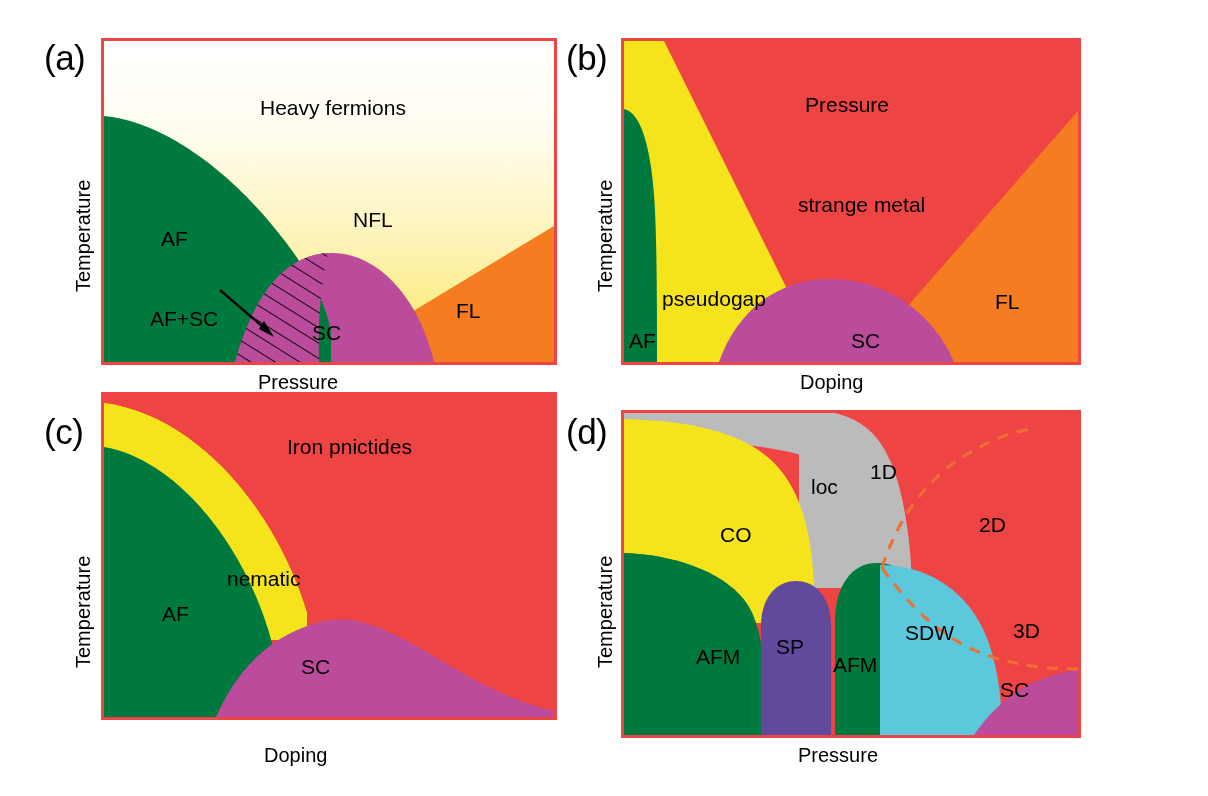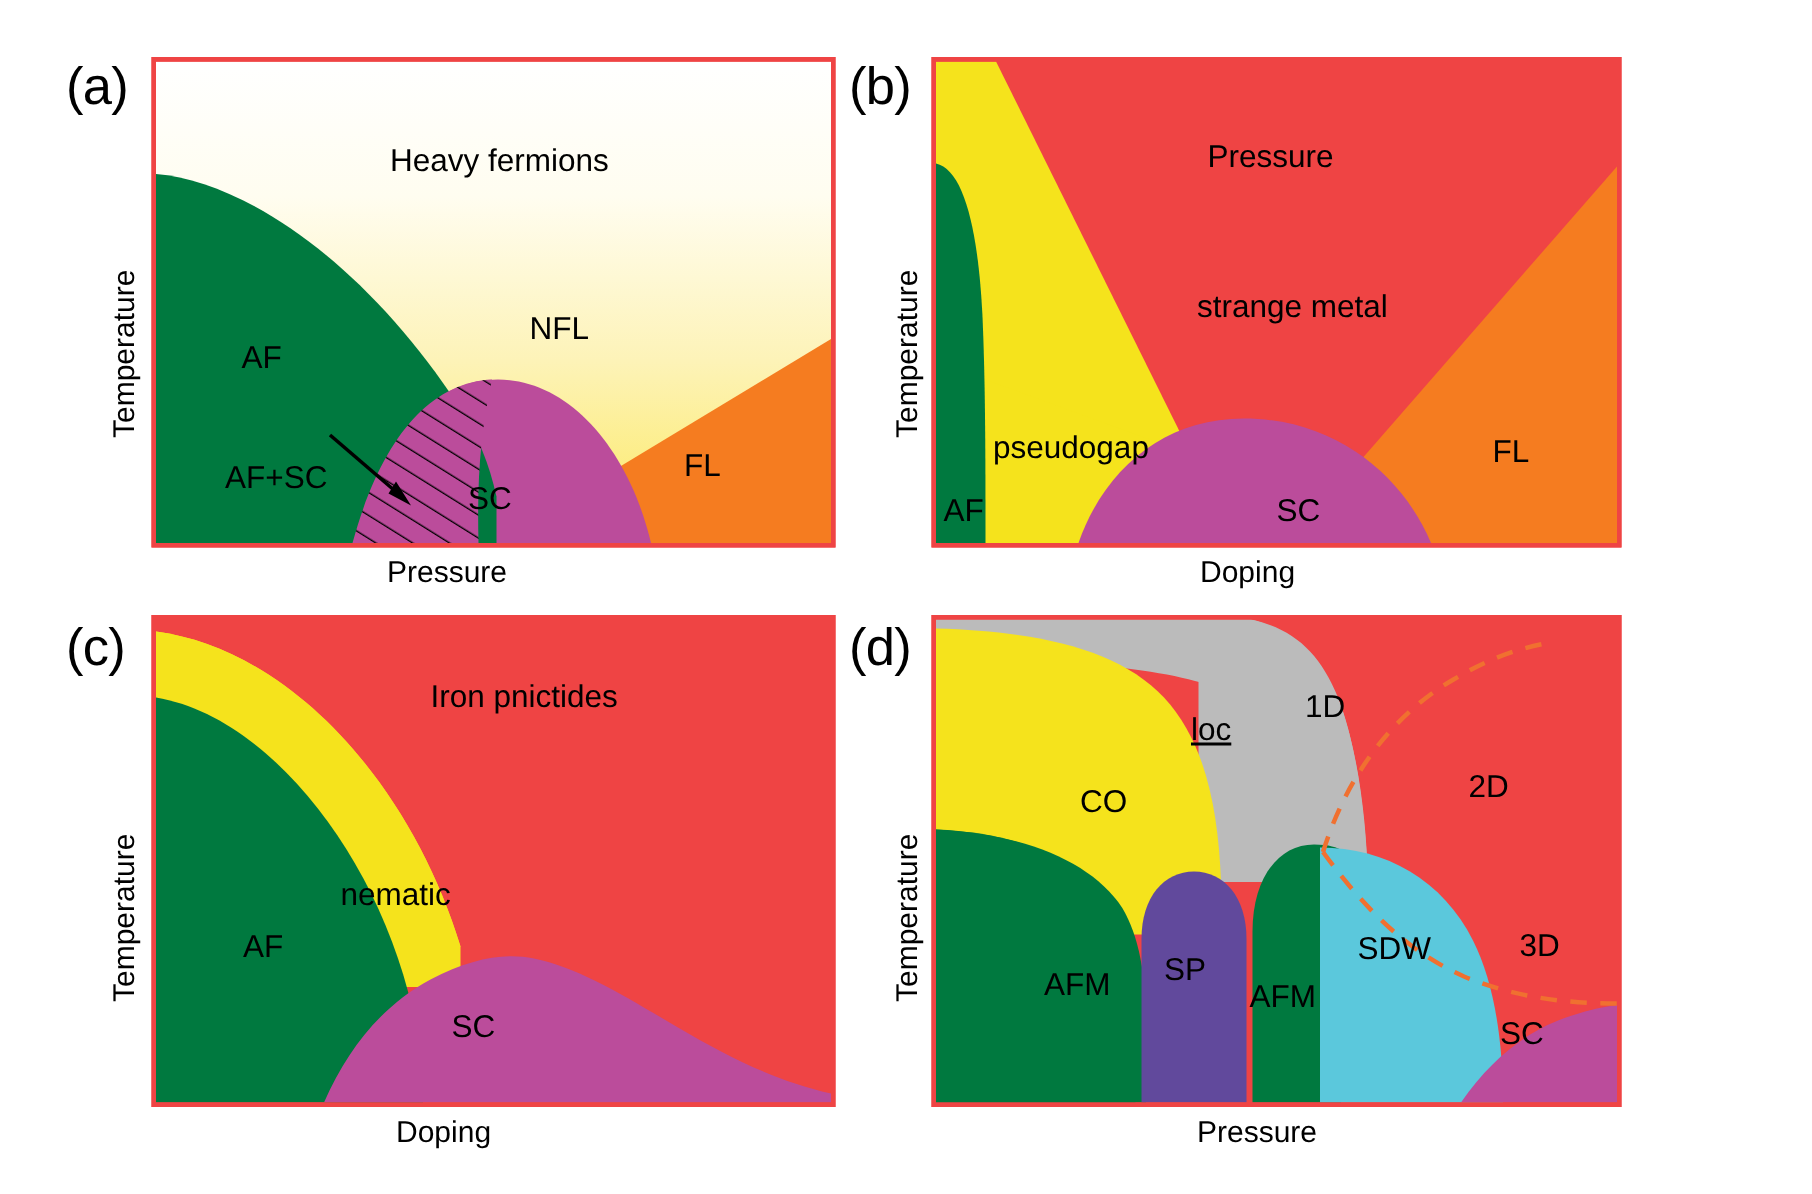--- a/index.html
+++ b/index.html
@@ -88,21 +88,21 @@
       <div class="region-label" style="left:227px;top:288px;">SC</div>
       <div class="region-label" style="left:371px;top:249px;">FL</div>
     </div>
   </div>
 
   <div class="panel">
     <div class="panel-letter" style="left:44px;top:414px;">(c)</div>
     <div class="axis-label axis-y" style="left:72px;top:668px;">Temperature</div>
     <div class="axis-label" style="left:264px;top:744px;">Doping</div>
 
-    <div class="plotbox" style="left:101px;top:410px;width:456px;height:328px;">
+    <div class="plotbox" style="left:101px;top:392px;width:456px;height:328px;">
       <svg class="svgfill" width="450" height="322" viewBox="0 0 450 322">
 
         <path d="M0,8 C90,20 170,110 203,218 L167,230 C140,140 70,62 0,52 Z" fill="#f5e31c"></path>
         <path d="M0,8 C90,20 170,110 203,218 L203,245 L0,245 Z" fill="#f5e31c"></path>
 
         <path d="M0,52 C72,64 142,150 168,248 C174,272 177,298 178,322 L0,322 Z" fill="#00793f"></path>
 
         <path d="M112,322 C128,286 150,258 183,240 C210,226 232,222 252,226 C282,232 314,252 348,272 C382,292 414,308 450,316 L450,322 Z" fill="#bb4c9b"></path>
       </svg>
       <div class="region-label" style="left:183px;top:40px;">Iron pnictides</div>
@@ -133,21 +133,21 @@
         <path d="M211,322 L211,208 C211,173 228,150 252,150 C262,150 268,152 270,154 L270,322 Z" fill="#00793f"></path>
 
         <path d="M256,322 L256,152 C300,152 338,174 358,214 C372,242 378,280 378,322 Z" fill="#5bc8dc"></path>
 
         <path d="M350,322 C372,290 398,272 424,264 C436,260 446,258 454,257 L454,322 Z" fill="#bb4c9b"></path>
 
         <path d="M258,155 C272,110 300,66 345,40 C365,28 385,20 406,16" fill="none" stroke="#f07030" stroke-width="3" stroke-dasharray="11,9"></path>
         <path d="M258,155 C288,196 316,222 352,238 C386,252 420,256 454,256" fill="none" stroke="#f07030" stroke-width="3" stroke-dasharray="11,9"></path>
       </svg>
       <div class="region-label" style="left:96px;top:110px;">CO</div>
-      <div class="region-label" style="left:170px;top:62px;text-decoration:underline;">loc</div>
+      <div class="region-label" style="left:187px;top:62px;">loc</div>
       <div class="region-label" style="left:72px;top:232px;">AFM</div>
       <div class="region-label" style="left:152px;top:222px;">SP</div>
       <div class="region-label" style="left:209px;top:240px;">AFM</div>
       <div class="region-label" style="left:281px;top:208px;">SDW</div>
       <div class="region-label" style="left:376px;top:265px;">SC</div>
       <div class="region-label" style="left:246px;top:47px;">1D</div>
       <div class="region-label" style="left:355px;top:100px;">2D</div>
       <div class="region-label" style="left:389px;top:206px;">3D</div>
     </div>
   </div>

